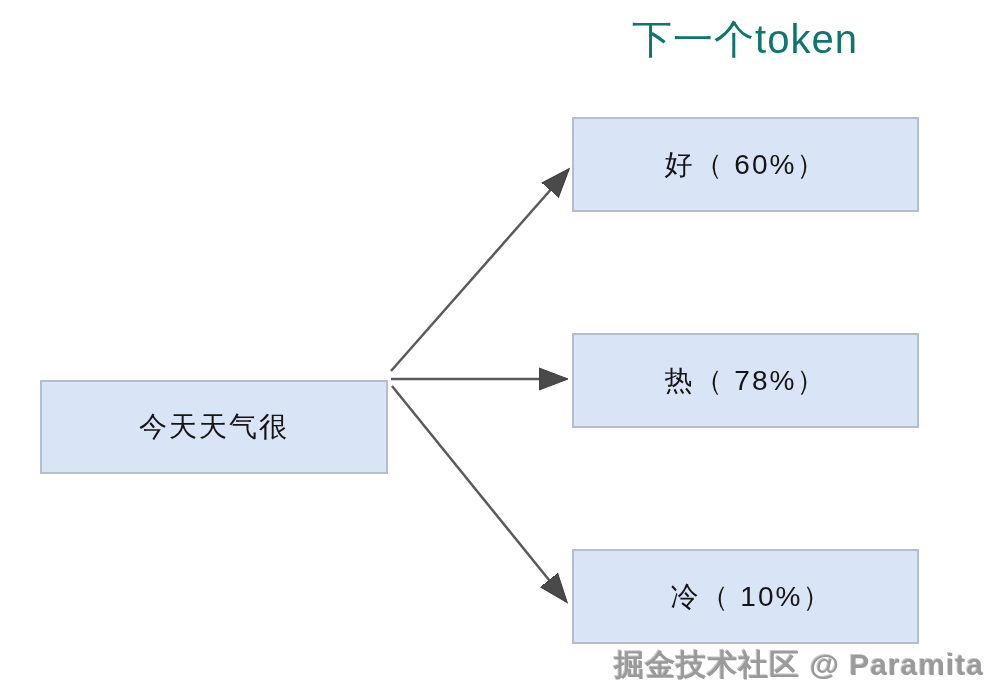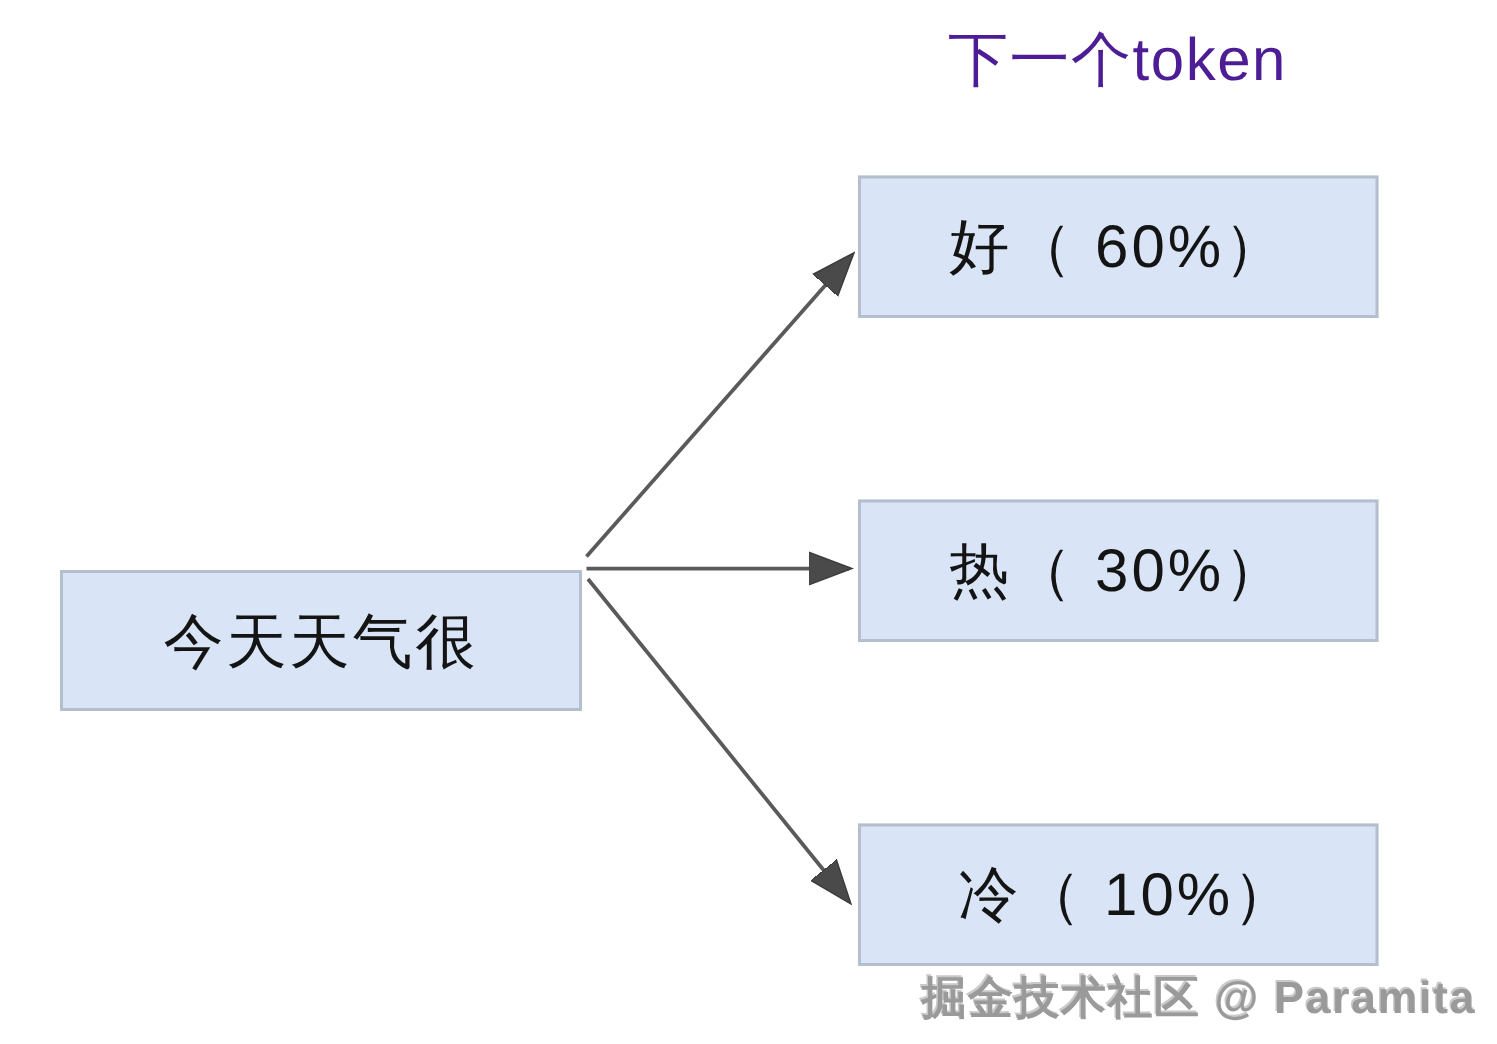--- a/index.html
+++ b/index.html
@@ -15,42 +15,42 @@
     background: #ffffff;
     overflow: hidden;
   }
   .col-title {
     position: absolute;
     top: 12px;
     left: 572px;
     width: 346px;
     text-align: center;
     font-size: 40px;
-    color: #4c1d95;
+    color: #0f766e;
     letter-spacing: 1px;
     white-space: nowrap;
   }
   .input-label {
     position: absolute;
     top: 236px;
     left: 113px;
     font-size: 38px;
     color: #6f6f6f;
     letter-spacing: 3px;
     white-space: nowrap;
   }
   .box {
     position: absolute;
     background: #d9e5f6;
     border: 2px solid #b3bfcc;
     box-sizing: border-box;
     display: flex;
     align-items: center;
     justify-content: center;
-    font-size: 40px;
+    font-size: 28px;
     color: #141414;
     letter-spacing: 2px;
     white-space: nowrap;
   }
   .input-box {
     left: 40px;
     top: 333px;
     width: 348px;
     height: 94px;
     margin-top: 47px;
@@ -104,21 +104,21 @@
     <line x1="391" y1="371" x2="568" y2="170" stroke="#5a5a5a" stroke-width="2.5" marker-end="url(#ah)"></line>
     <line x1="391" y1="379" x2="566" y2="379" stroke="#5a5a5a" stroke-width="2.5" marker-end="url(#ah)"></line>
     <line x1="392" y1="386" x2="566" y2="601" stroke="#5a5a5a" stroke-width="2.5" marker-end="url(#ah)"></line>
   </svg>
 
   <div class="box pred-box pred-0">
     <span>好（ 60%）</span>
   </div>
 
   <div class="box pred-box pred-1">
-    <span>热（ 30%）</span>
+    <span>热（ 78%）</span>
   </div>
 
   <div class="box pred-box pred-2">
     <span>冷（ 10%）</span>
   </div>
 
   <div class="watermark">掘金技术社区 @ Paramita</div>
 
 </div>
 

